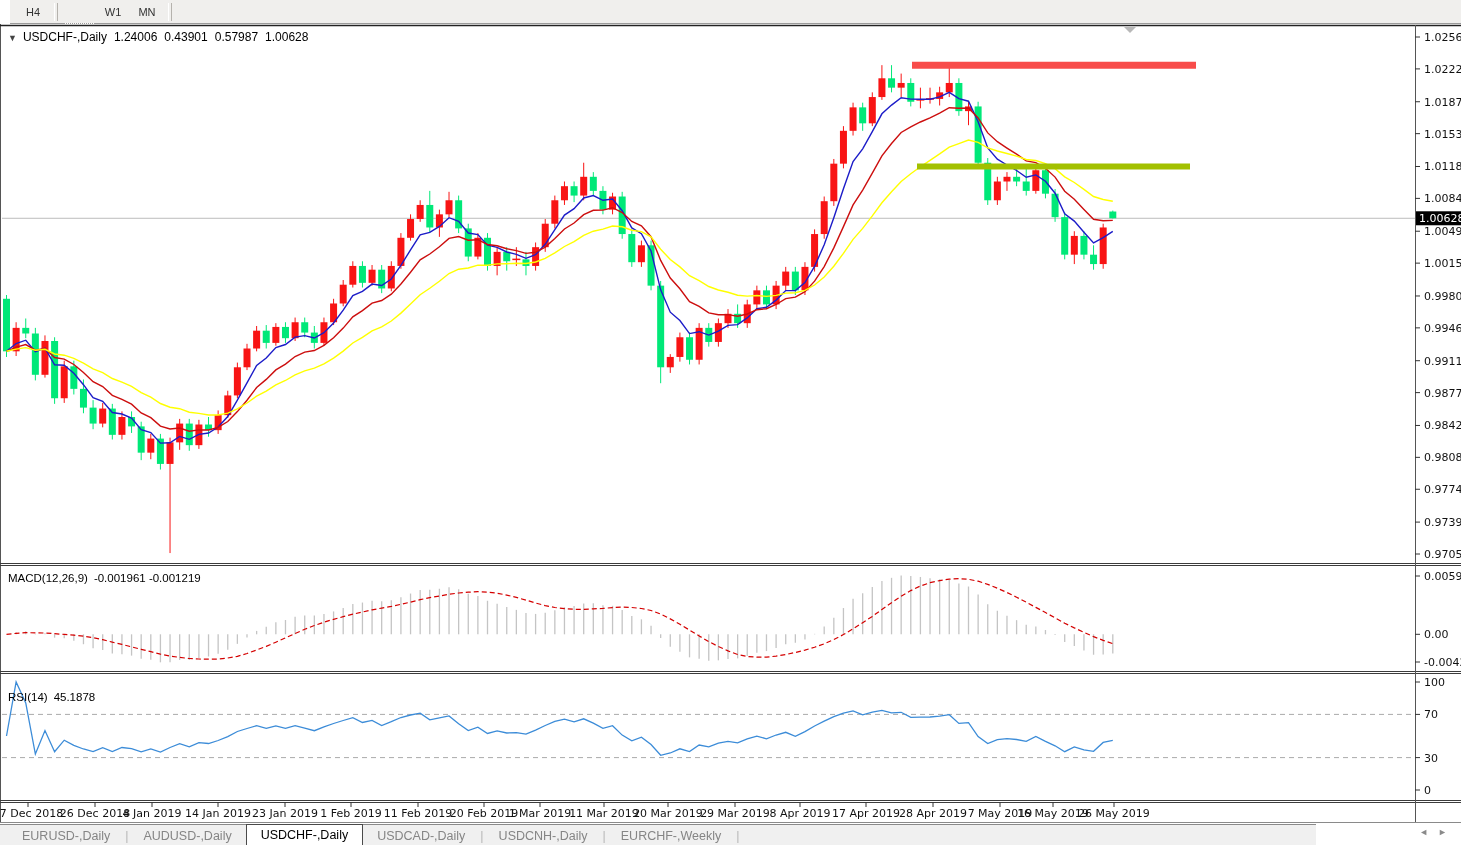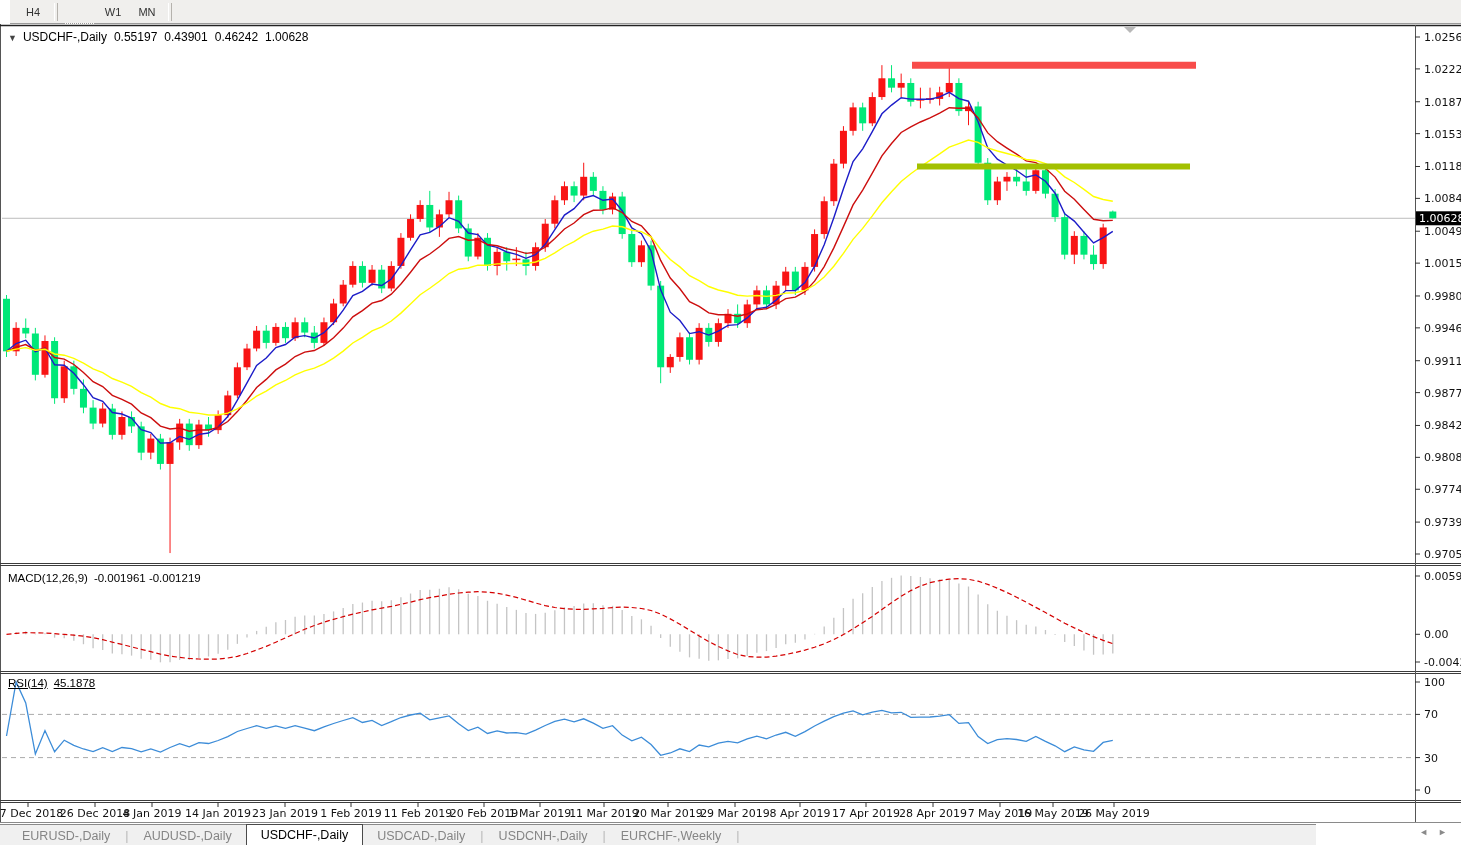--- a/index.html
+++ b/index.html
@@ -15,21 +15,21 @@
     border-left:1px solid #fff;border-right:1px solid #b5b2ad;}
   
   #cv{position:absolute;left:0;top:0;}
   svg text{font-family:"DejaVu Sans","Liberation Sans",sans-serif;font-size:11px;fill:#111;}
   
   #chart-title{position:absolute;left:8px;top:30px;font-size:12px;color:#000;white-space:nowrap;}
   #chart-title .num{margin-left:7px;}
   #sym-dd{font-size:9px;color:#444;margin-right:6px;}
   .panel-label{position:absolute;left:8px;font-size:11.5px;color:#000;white-space:nowrap;}
   #macd-label{top:572px;}
-  #rsi-label{top:677px;text-decoration:underline;}
+  #rsi-label{top:691px;}
   .panel-label .vals{margin-left:6px;}
   
   #tabbar{position:absolute;left:0;top:824px;width:1316px;height:21px;background:#f0f0f0;
     border-top:1px solid #8a8a8a;display:flex;align-items:center;font-size:12.5px;color:#858585;}
   .tab{padding:2px 14px;white-space:nowrap;cursor:default;}
   .tab.active{background:#fff;border:1px solid #4a4a4a;border-bottom:none;color:#000;
     margin-top:-2px;padding:3px 14px 4px;}
   .tab-sep{color:#b8b8b8;padding:0 1px;}
   #tab-nav{position:absolute;right:4px;top:827px;font-size:9px;color:#8a8a8a;letter-spacing:10px;}
   #tab-nav span{cursor:default;}
@@ -512,21 +512,21 @@
         <line x1="1000" y1="802" x2="1000" y2="807" stroke="#333" stroke-width="1"></line>
         <text x="1000" y="817" text-anchor="middle">7 May 2019</text>
         <line x1="1053" y1="802" x2="1053" y2="807" stroke="#333" stroke-width="1"></line>
         <text x="1053" y="817" text-anchor="middle">16 May 2019</text>
         <line x1="1114" y1="802" x2="1114" y2="807" stroke="#333" stroke-width="1"></line>
         <text x="1114" y="817" text-anchor="middle">26 May 2019</text>
       </g>
     </svg>
 
   <div id="chart-title">
-    <span id="sym-dd">▼</span><span>USDCHF-,Daily</span><span class="num">0.55197</span><span class="num">0.43901</span><span class="num">0.46242</span><span class="num">1.00628</span>
+    <span id="sym-dd">▼</span><span>USDCHF-,Daily</span><span class="num">1.24006</span><span class="num">0.43901</span><span class="num">0.57987</span><span class="num">1.00628</span>
   </div>
 
   <div id="macd-label" class="panel-label">
     <span>MACD(12,26,9)</span><span class="vals">-0.001961 -0.001219</span>
   </div>
 
   <div id="rsi-label" class="panel-label">
     <span>RSI(14)</span><span class="vals">45.1878</span>
   </div>
 

